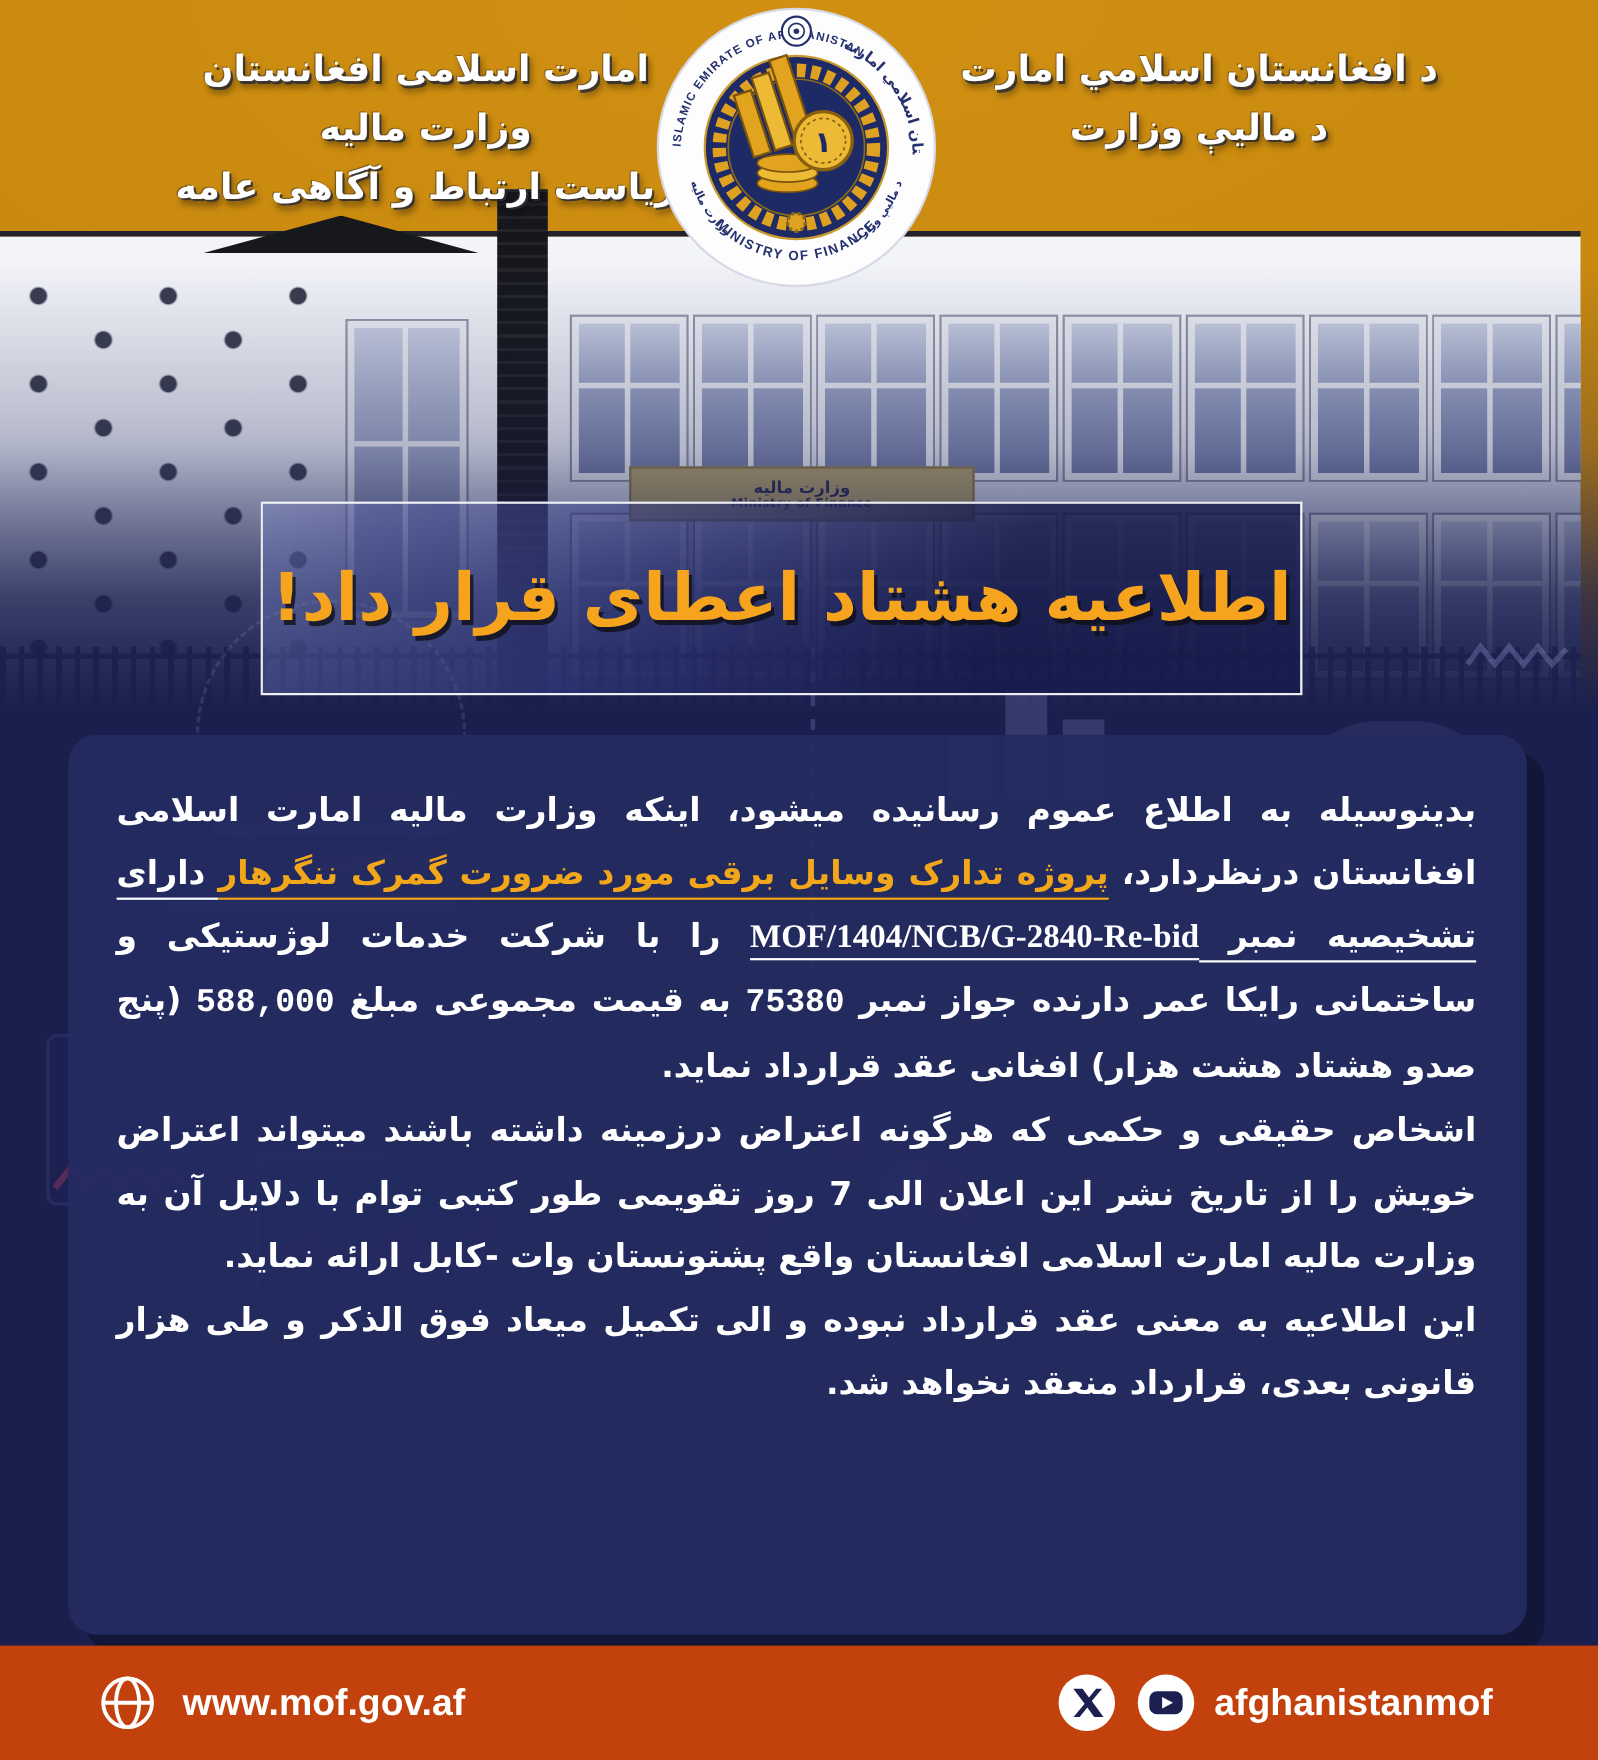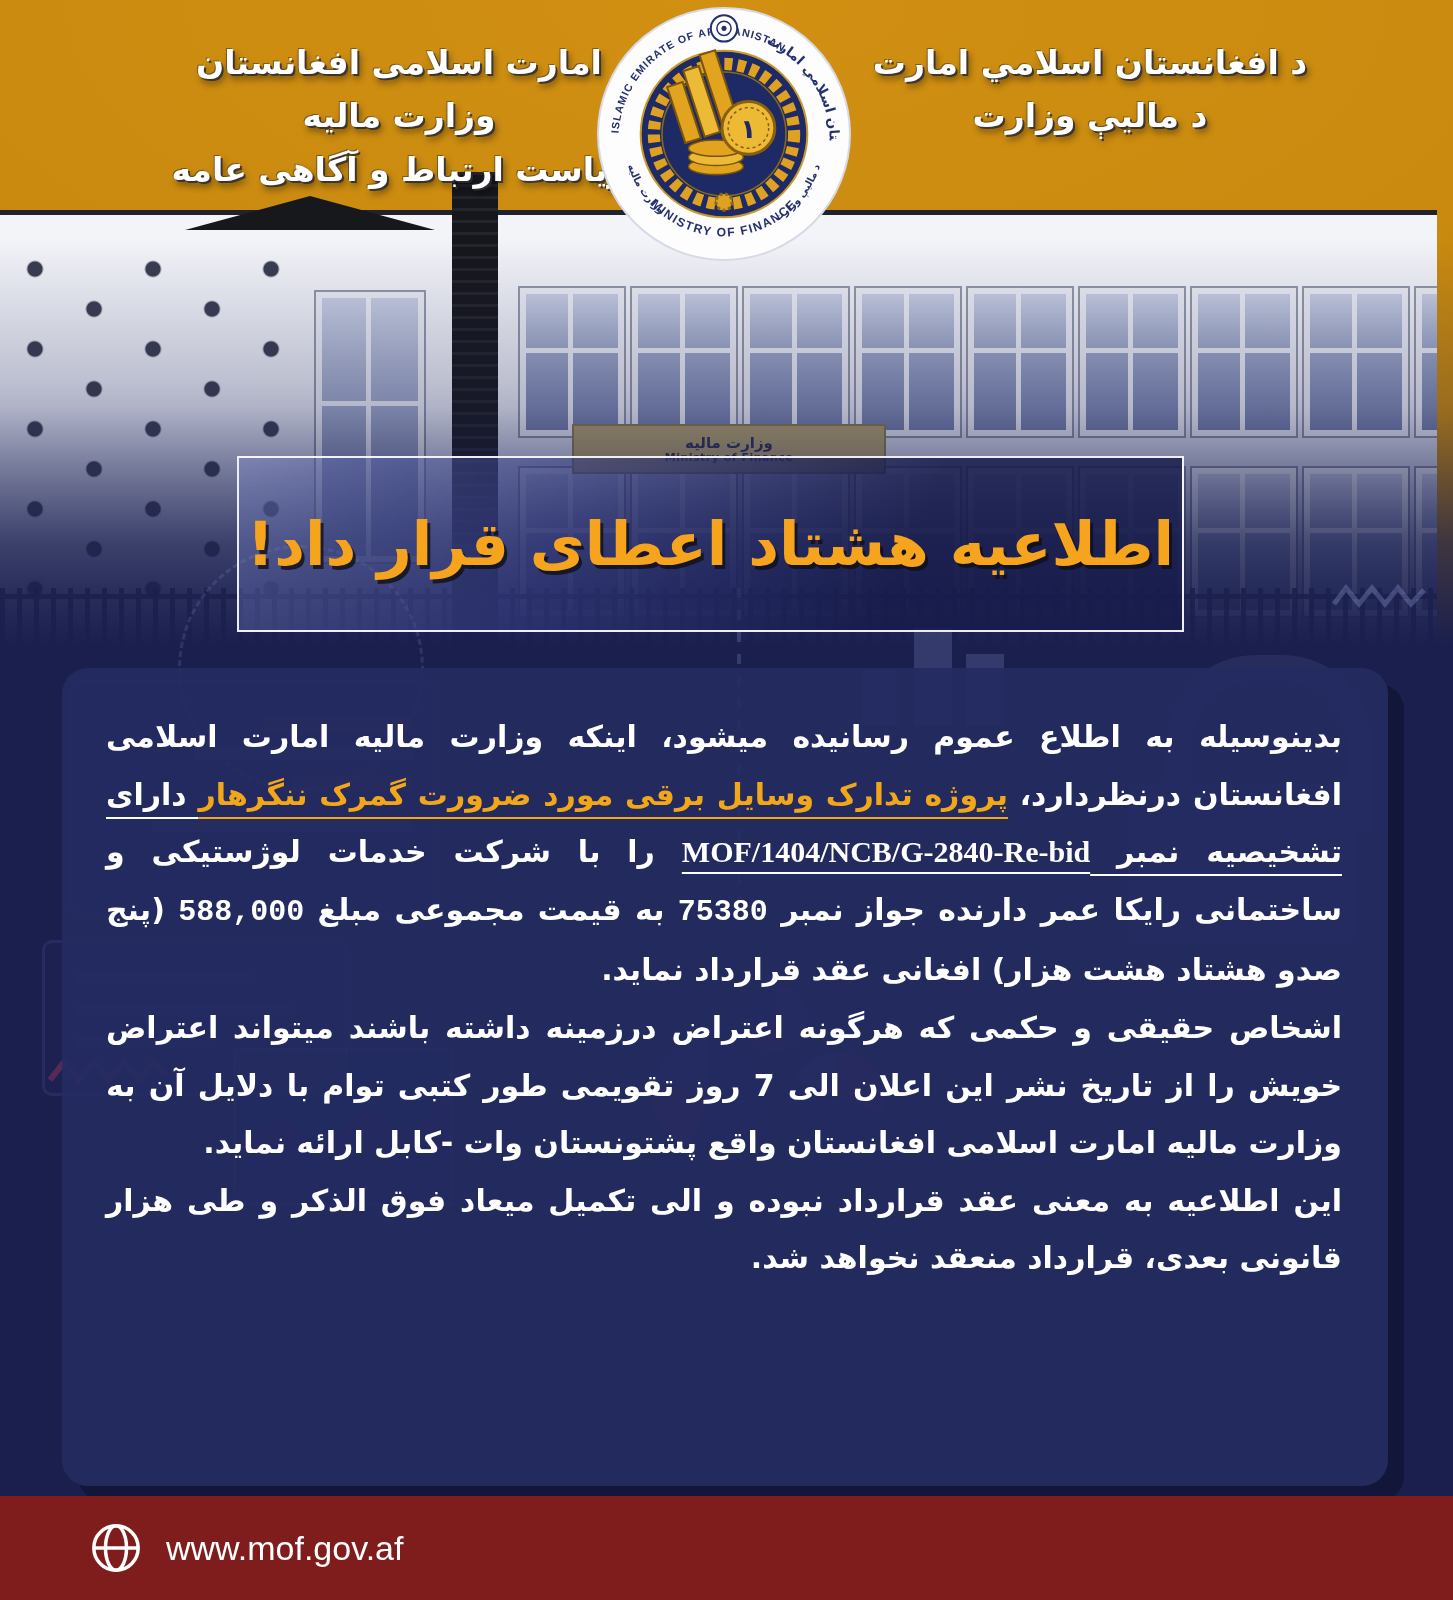--- a/index.html
+++ b/index.html
@@ -42,21 +42,21 @@
 
   
   .fade{position:absolute;left:0;top:240px;width:100%;height:420px;z-index:2;
     background:linear-gradient(180deg,rgba(26,31,78,0) 0%,rgba(26,31,78,.25) 40%,
       rgba(26,31,78,.78) 72%,#1A1F4E 97%);}
 
   
   .org{position:absolute;top:36px;width:550px;z-index:4;color:#fff;font-weight:bold;font-size:33px;
     line-height:1.62;text-align:center;direction:rtl;
     text-shadow:2px 2px 0 rgba(45,45,50,.85),-1px -1px 0 rgba(45,45,50,.5),3px 5px 7px rgba(0,0,0,.45);}
-  .org-left{left:124px;}
+  .org-left{left:112px;}
   .org-right{right:88px;}
 
   
   .logo{position:absolute;left:596px;top:6px;width:256px;height:256px;z-index:4;}
 
   
   .banner{position:absolute;left:237px;top:456px;width:943px;height:172px;z-index:4;
     background:linear-gradient(112deg,rgba(120,132,200,.38) 0%,rgba(52,60,130,.55) 34%,rgba(22,27,75,.82) 70%);
     border:2px solid rgba(255,255,255,.92);
     display:flex;align-items:center;justify-content:center;}
@@ -115,23 +115,23 @@
   .notice{position:absolute;left:44px;right:46px;top:40px;bottom:30px;direction:rtl;
     color:#fff;font-size:30px;font-weight:bold;line-height:1.92;text-align:justify;}
   .notice-par{margin:0;}
   .seg-hl{color:#F2A71B;text-decoration:underline;text-decoration-thickness:2px;text-underline-offset:12px;}
   .seg-ul{text-decoration:underline;text-decoration-thickness:2px;text-underline-offset:12px;}
   .seg-latin{font-family:Liberation Mono, monospace;}
   .seg-latin-ul{font-family:"Liberation Serif","DejaVu Serif",serif;
     text-decoration:underline;text-decoration-thickness:2px;text-underline-offset:10px;margin-top:17px;}
 
   
-  .footer{position:absolute;left:0;top:1496px;width:100%;height:104px;z-index:6;background:#7f1d1d;
+  .footer{position:absolute;left:0;top:1496px;width:100%;height:104px;z-index:6;background:#c2410c;
     display:flex;align-items:center;justify-content:space-between;
-    padding:0 96px 0 88px;box-sizing:border-box;}
+    padding:0 96px 0 88px;box-sizing:border-box;font-weight:bold;}
   .f-group{display:flex;align-items:center;gap:22px;}
   .f-text{color:#fff;font-size:34px;font-family:"Liberation Sans","DejaVu Sans",sans-serif;}
   .f-icon{width:56px;height:56px;flex:0 0 auto;}
   .f-group.right{gap:16px;}
 </style>
 </head>
 <body>
 
 <div class="poster">
 
@@ -264,15 +264,27 @@
 
   <div class="footer">
     <div class="f-group">
       <svg class="f-icon" viewBox="0 0 48 48">
         <circle cx="24" cy="24" r="19" fill="none" stroke="#fff" stroke-width="3"></circle>
         <ellipse cx="24" cy="24" rx="9" ry="19" fill="none" stroke="#fff" stroke-width="3"></ellipse>
         <line x1="5" y1="24" x2="43" y2="24" stroke="#fff" stroke-width="3"></line>
       </svg>
       <span class="f-text">www.mof.gov.af</span>
     </div>
+    <div class="f-group right">
+      <svg class="f-icon" viewBox="0 0 48 48">
+        <circle cx="24" cy="24" r="22" fill="#fff"></circle>
+        <path fill="#1b2050" d="M13.5 13h7.2l5 6.9 5.6-6.9h4.6l-8 9.6L37 35h-7.2l-5.4-7.4-6 7.4h-4.7l8.6-10.3z"></path>
+      </svg>
+      <svg class="f-icon" viewBox="0 0 48 48">
+        <circle cx="24" cy="24" r="22" fill="#fff"></circle>
+        <rect x="11" y="15" width="26" height="18" rx="6" fill="#1b2050"></rect>
+        <polygon points="21,19.5 21,28.5 29.5,24" fill="#fff"></polygon>
+      </svg>
+      <span class="f-text">afghanistanmof</span>
+    </div>
   </div>
 
 </div>
 
 </body></html>

